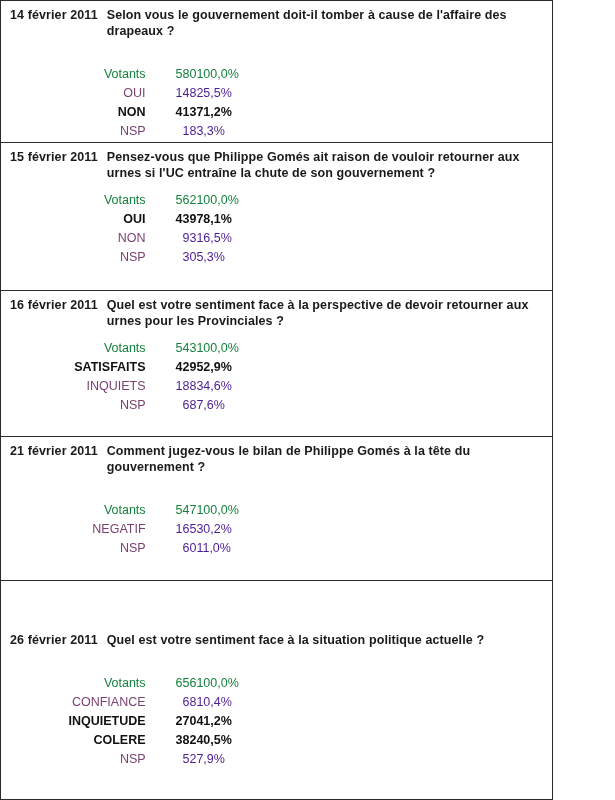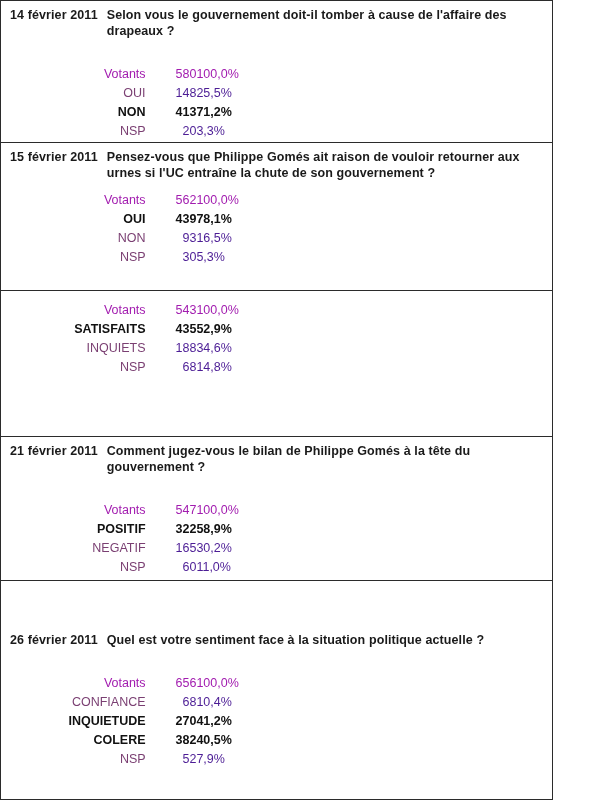--- a/index.html
+++ b/index.html
@@ -87,21 +87,21 @@
 
   
   .row-normal td {
     color: #4c1d95;
     font-weight: normal;
   }
   .row-normal td.col-label {
     color: #7a3f72;
   }
   .row-total td {
-    color: #a21caf;
+    color: #15803d;
     font-weight: normal;
   }
   .row-highlight td {
     color: #111111;
     font-weight: bold;
   }
 
   .table-wrap {
     padding-left: 9px;
   }
@@ -133,21 +133,21 @@
               <td class="col-count">148</td>
               <td class="col-pct">25,5%</td>
             </tr>
             <tr class="row-highlight">
               <td class="col-label">NON</td>
               <td class="col-count">413</td>
               <td class="col-pct">71,2%</td>
             </tr>
             <tr class="row-normal">
               <td class="col-label">NSP</td>
-              <td class="col-count">20</td>
+              <td class="col-count">18</td>
               <td class="col-pct">3,3%</td>
             </tr>
           </tbody>
         </table>
       </div>
     </div>
     <div class="poll-section" style="height: 157px;">
       <div class="section-header">
         <div class="section-date">15 février 2011</div>
         <div class="section-question">Pensez-vous que Philippe Gomés ait raison de vouloir retourner aux urnes si l'UC entraîne la chute de son gouvernement ?</div>
@@ -174,66 +174,65 @@
             <tr class="row-normal">
               <td class="col-label">NSP</td>
               <td class="col-count">30</td>
               <td class="col-pct">5,3%</td>
             </tr>
           </tbody>
         </table>
       </div>
     </div>
     <div class="poll-section" style="height: 155px;">
+      <div class="section-header">
+        <div class="section-date">16 février 2011</div>
+        <div class="section-question">Quel est votre sentiment face à la perspective de devoir retourner aux urnes pour les Provinciales ?</div>
+      </div>
       <div class="gap-sm"></div>
       <div class="table-wrap">
         <table class="results">
           <tbody>
             <tr class="row-total">
               <td class="col-label">Votants</td>
               <td class="col-count">543</td>
               <td class="col-pct">100,0%</td>
             </tr>
             <tr class="row-highlight">
               <td class="col-label">SATISFAITS</td>
-              <td class="col-count">435</td>
+              <td class="col-count">429</td>
               <td class="col-pct">52,9%</td>
             </tr>
             <tr class="row-normal">
               <td class="col-label">INQUIETS</td>
               <td class="col-count">188</td>
               <td class="col-pct">34,6%</td>
             </tr>
             <tr class="row-normal">
               <td class="col-label">NSP</td>
               <td class="col-count">68</td>
-              <td class="col-pct">14,8%</td>
+              <td class="col-pct">7,6%</td>
             </tr>
           </tbody>
         </table>
       </div>
     </div>
     <div class="poll-section" style="height: 153px;">
       <div class="section-header">
         <div class="section-date">21 février 2011</div>
         <div class="section-question">Comment jugez-vous le bilan de Philippe Gomés à la tête du gouvernement ?</div>
       </div>
       <div class="gap-lg"></div>
       <div class="table-wrap">
         <table class="results">
           <tbody>
             <tr class="row-total">
               <td class="col-label">Votants</td>
               <td class="col-count">547</td>
               <td class="col-pct">100,0%</td>
-            </tr>
-            <tr class="row-highlight">
-              <td class="col-label">POSITIF</td>
-              <td class="col-count">322</td>
-              <td class="col-pct">58,9%</td>
             </tr>
             <tr class="row-normal">
               <td class="col-label">NEGATIF</td>
               <td class="col-count">165</td>
               <td class="col-pct">30,2%</td>
             </tr>
             <tr class="row-normal">
               <td class="col-label">NSP</td>
               <td class="col-count">60</td>
               <td class="col-pct">11,0%</td>

